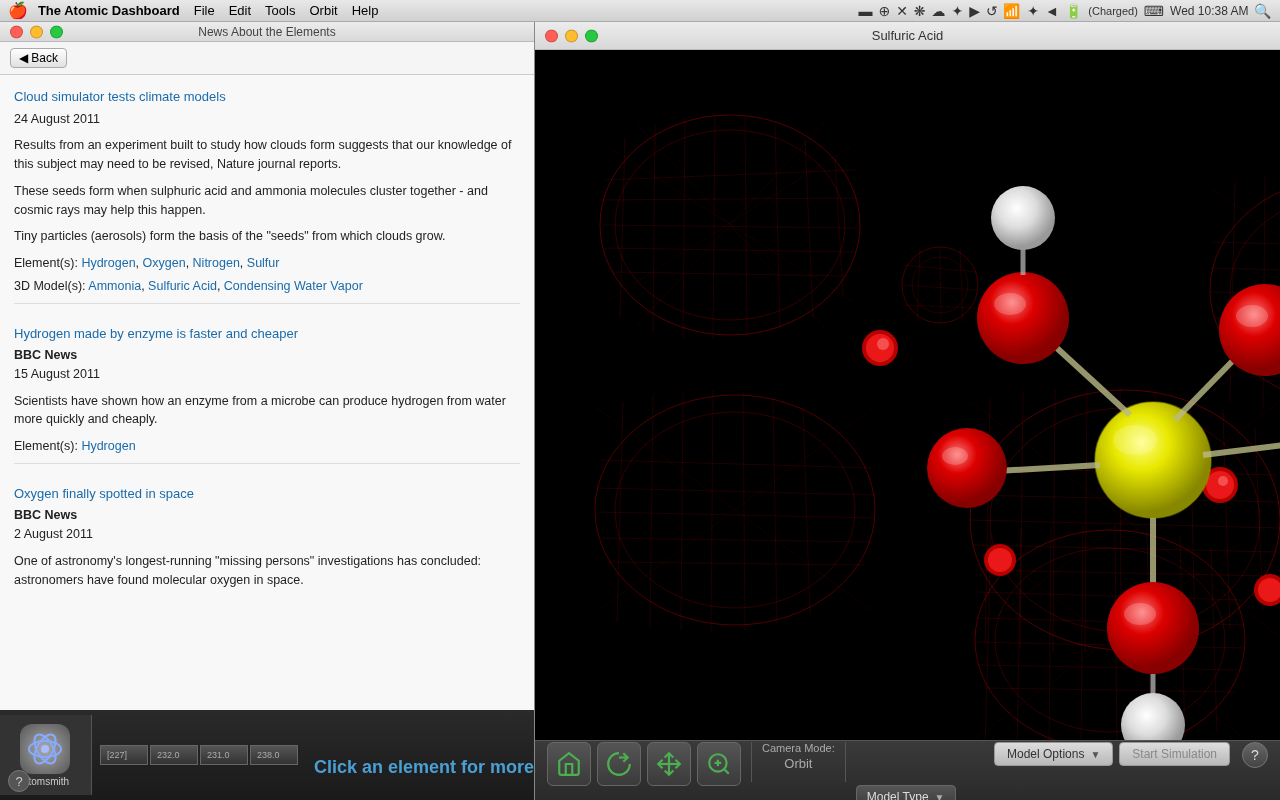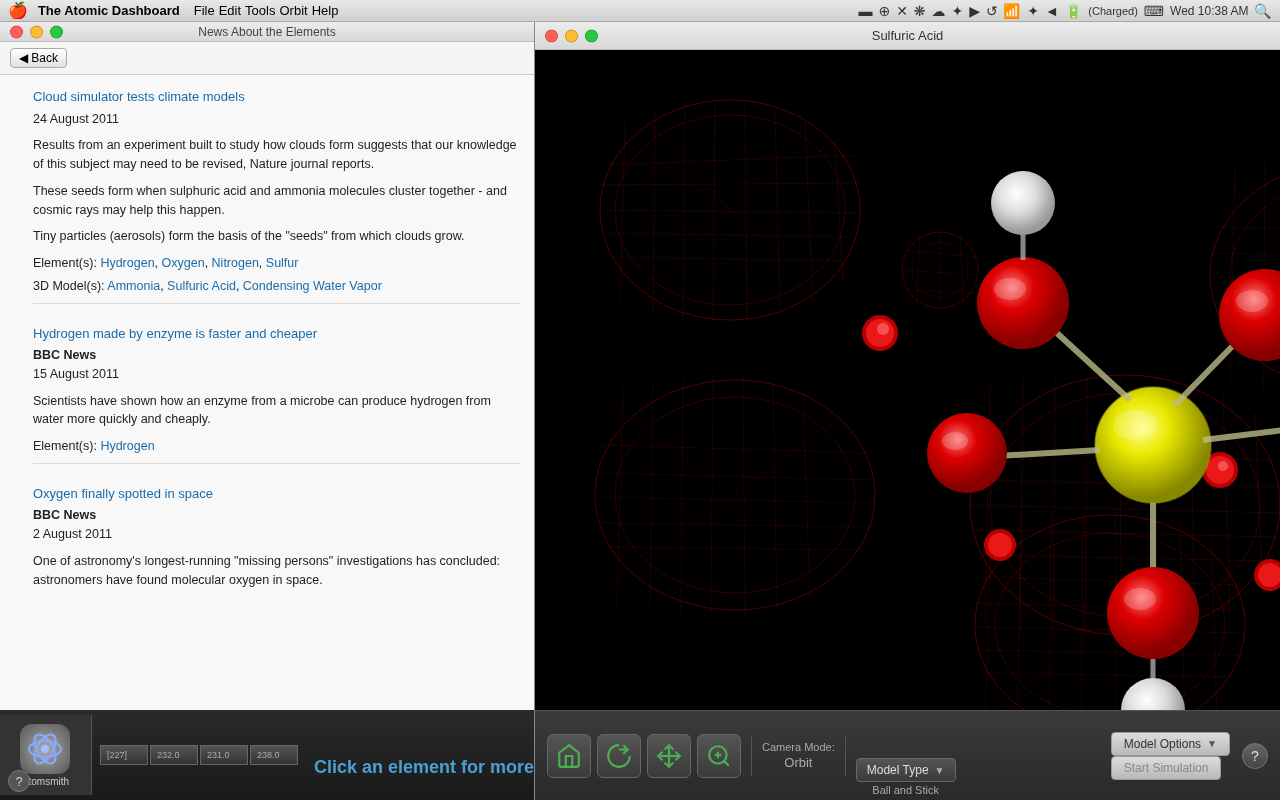--- a/index.html
+++ b/index.html
@@ -30,21 +30,21 @@
       margin-right: 10px;
       color: #333;
     }
     .menu-bar-title {
       font-weight: bold;
       margin-right: 14px;
       color: #000;
     }
     .menu-bar-items {
       display: flex;
-      gap: 4px;
+      gap: 14px;
       flex: 1;
     }
     .menu-bar-item {
       color: #000;
       font-size: 13px;
       cursor: default;
     }
     .menu-bar-right {
       display: flex;
       align-items: center;
@@ -123,21 +123,20 @@
       padding: 12px 14px;
       background: #f8f8f8;
       font-size: 12.5px;
       color: #222;
       line-height: 1.5;
     }
     .news-article {
       margin-bottom: 20px;
       padding-bottom: 7px;
       border-bottom: 1px solid #ddd;
-      margin-left: 19px;
     }
     .news-article:last-child {
       border-bottom: none;
     }
     .news-link {
       color: #1a6bab;
       text-decoration: none;
       font-size: 13px;
       display: block;
       margin-bottom: 3px;
@@ -296,25 +295,24 @@
     }
 
     
     .mol-svg {
       width: 100%;
       height: 100%;
     }
 
     
     .mol-toolbar {
-      height: 90px;
+      height: 60px;
       background: linear-gradient(to bottom, #3a3a3a, #2a2a2a);
       border-top: 1px solid #555;
       display: flex;
-      align-items: center;
       padding: 1px 12px;
       gap: 6px;
       flex-shrink: 0;
     }
     .tool-btn {
       width: 44px;
       height: 44px;
       background: linear-gradient(to bottom, #555, #3a3a3a);
       border: 1px solid #666;
       border-radius: 6px;
@@ -364,21 +362,22 @@
       white-space: nowrap;
       margin-top: 43px;
     }
     .dropdown-arrow {
       font-size: 10px;
       color: #aaa;
     }
     .toolbar-right {
       margin-left: auto;
       display: flex;
-      flex-direction: column;
+      flex-direction: row;
+      gap: 6px;
       align-items: flex-start;
     }
     .model-options-btn {
       background: linear-gradient(to bottom, #ddd, #b8b8b8);
       border: 1px solid #999;
       border-radius: 4px;
       color: #333;
       font-size: 12px;
       padding: 4px 12px;
       cursor: pointer;

